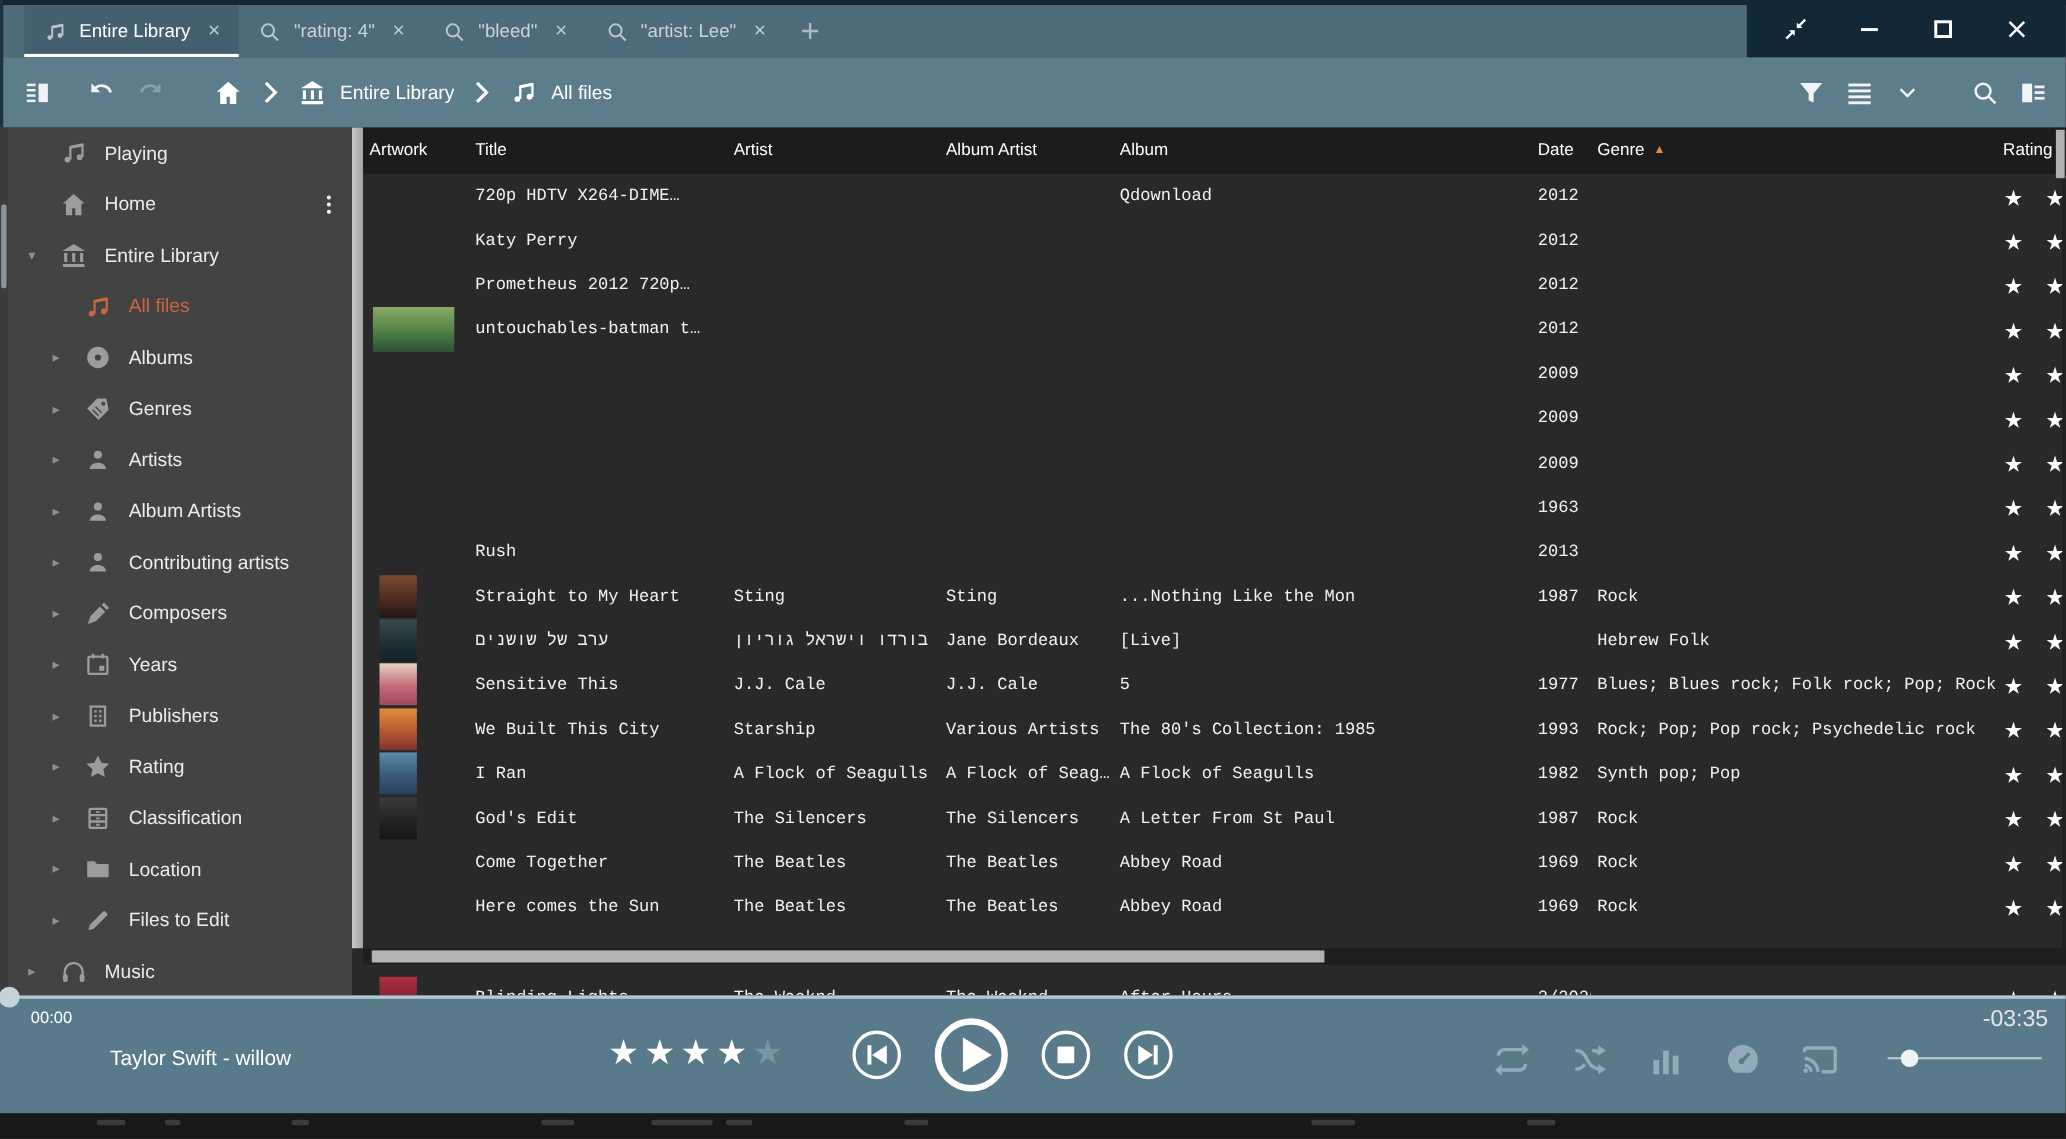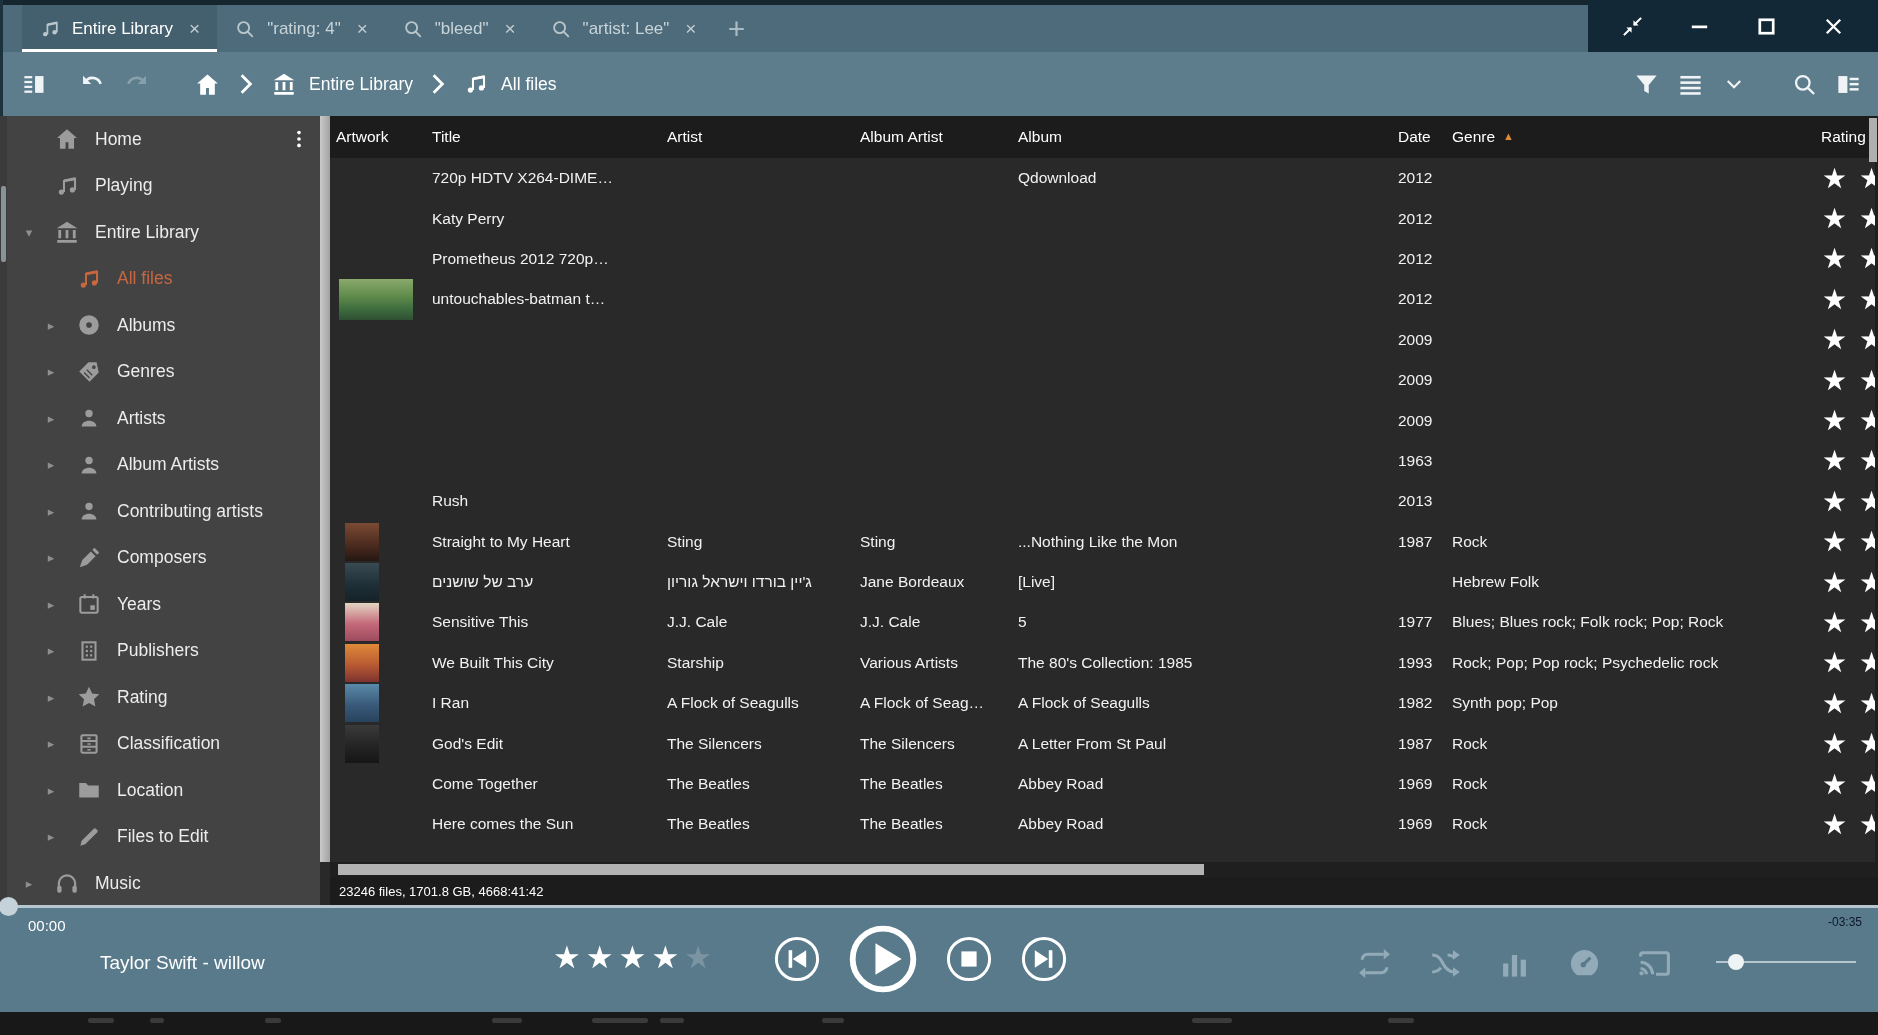--- a/index.html
+++ b/index.html
@@ -55,21 +55,21 @@
   
   .lstrip{position:absolute;left:320px;top:116px;width:10px;height:746px;
           background:linear-gradient(90deg,#c9c9c9,#a2a2a2);z-index:6;}
   .table{position:absolute;left:330px;top:116px;right:0;bottom:130px;background:#292929;overflow:hidden;}
   .thead{position:absolute;left:0;top:0;right:0;height:42px;background:#1c1c1c;display:grid;
          grid-template-columns:96px 235px 193px 158px 380px 54px 369px 63px;align-items:center;z-index:3;}
   .hcell{font-weight:normal;font-size:15.5px;color:#fff;padding-left:6px;white-space:nowrap;overflow:hidden;}
   .sortmark{display:inline-block;margin-left:8px;color:#dd8a3c;font-size:11px;vertical-align:2px;}
   .rows{position:absolute;left:0;top:42px;right:0;bottom:0;}
   .trow{height:40.4px;display:grid;grid-template-columns:96px 235px 193px 158px 380px 54px 369px 63px;
-        align-items:center;color:#f2f2f2;font-size:15.5px;}
+        align-items:center;color:#f2f2f2;font-size:15.5px;font-family:Liberation Mono, monospace;}
   .trow>div{padding-left:6px;white-space:nowrap;overflow:hidden;}
   .c-art{padding-left:0 !important;height:100%;display:flex;align-items:center;}
   .art{margin-left:15px;width:34px;height:38px;flex:none;}
   .art-video{width:74px;height:42px;margin-left:9px;}
   .art-video{background:linear-gradient(180deg,#8cab6d 0%,#5d8a4a 45%,#3f6f3f 72%,#2e4f33 100%);}
   .art-sun{background:linear-gradient(180deg,#7a4a33,#4a2a1e 60%,#241713);}
   .art-live{background:linear-gradient(180deg,#3a4a52,#1f3038 55%,#152228);}
   .art-five{background:linear-gradient(180deg,#e3d5c2,#c4697a 55%,#9e4a5e);}
   .art-eighties{background:linear-gradient(180deg,#e08a3a,#b85a32 55%,#7e3330);}
   .art-seagulls{background:linear-gradient(180deg,#5a8aa8,#3a5a7a 55%,#27425c);}
@@ -83,21 +83,21 @@
           font-size:13px;display:flex;align-items:center;padding-left:9px;z-index:8;}
   .vscroll{position:absolute;right:0;top:0;width:10px;bottom:28px;z-index:9;}
   .vscroll .edge{position:absolute;right:0;top:0;bottom:0;width:3px;background:#1f1f1f;}
   .vthumb{position:absolute;right:1px;top:2px;width:8px;height:44px;background:#b0b0b0;}
 
   
   .player{position:absolute;left:0;right:0;bottom:23px;height:107px;background:#587a8a;z-index:20;}
   .seek{position:absolute;left:0;right:0;top:0;height:3px;background:#b6c7d0;}
   .seek-thumb{position:absolute;left:-1px;top:-8px;width:19px;height:19px;border-radius:50%;background:#c5d2d9;}
   .elapsed{position:absolute;left:28px;top:12px;font-size:15px;color:#fff;}
-  .remaining{position:absolute;right:16px;top:10px;font-size:12px;color:#0f172a;text-align:right;}
+  .remaining{position:absolute;right:16px;top:10px;font-size:21px;color:#e5e5e5;text-align:right;}
   .track{position:absolute;left:100px;top:47px;font-size:19px;color:#fff;white-space:nowrap;}
   .pstars{position:absolute;left:553px;top:34px;font-size:31px;letter-spacing:5px;}
   .pstars .on{color:#fff;}
   .pstars .off{color:#7b94a1;}
   .transport{position:absolute;left:773px;top:19px;height:70px;display:flex;align-items:center;gap:27px;color:#fff;}
   .pbtn{width:48px;height:48px;}
   .pbtn.big{width:70px;height:70px;}
   .modes{position:absolute;left:1356px;top:40px;display:flex;gap:33px;color:#93abb8;}
   .mbtn{width:37px;height:37px;}
   .volume{position:absolute;left:1716px;top:56px;width:140px;height:2px;background:#b6c7d0;}
@@ -456,38 +456,38 @@
 </div>
 
 <div class="edge-scroll">
     <div class="edge-thumb"></div>
   </div>
 <aside class="sidebar">
     <div class="side-item l0">
       <span class="caret"></span>
       <span class="ico sicon">
         <svg viewBox="0 0 24 24">
+          <use href="#i-note"></use>
+        </svg>
+      </span>
+      <span class="slabel">Playing</span>
+    </div>
+    <div class="side-item l0">
+      <span class="caret"></span>
+      <span class="ico sicon">
+        <svg viewBox="0 0 24 24">
           <use href="#i-home"></use>
         </svg>
       </span>
       <span class="slabel">Home</span>
       <span class="ico kebab">
         <svg viewBox="0 0 24 24">
           <use href="#i-kebab"></use>
         </svg>
       </span>
-    </div>
-    <div class="side-item l0">
-      <span class="caret"></span>
-      <span class="ico sicon">
-        <svg viewBox="0 0 24 24">
-          <use href="#i-note"></use>
-        </svg>
-      </span>
-      <span class="slabel">Playing</span>
     </div>
     <div class="side-item l0">
       <span class="caret">▾</span>
       <span class="ico sicon">
         <svg viewBox="0 0 24 24">
           <use href="#i-bank"></use>
         </svg>
       </span>
       <span class="slabel">Entire Library</span>
     </div>
@@ -825,23 +825,20 @@
         <div class="c-aartist">The Weeknd</div>
         <div class="c-album">After Hours</div>
         <div class="c-date">2/2020</div>
         <div class="c-genre"></div>
         <div class="c-rating">★ ★</div>
       </div>
     </div>
   <div class="hscroll">
       <div class="hthumb"></div>
     </div>
-  <div class="status">
-      <span>23246 files, 1701.8 GB, 4668:41:42</span>
-    </div>
   <div class="vscroll">
       <div class="edge"></div>
       <div class="vthumb"></div>
     </div>
 </section>
 
 <div class="player">
   <div class="seek">
       <div class="seek-thumb"></div>
     </div>

